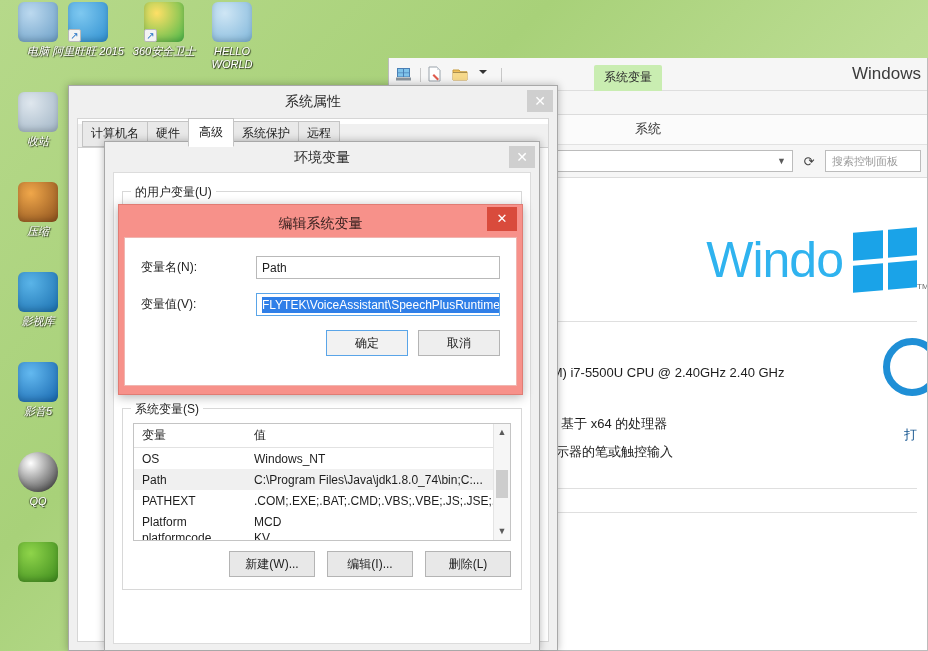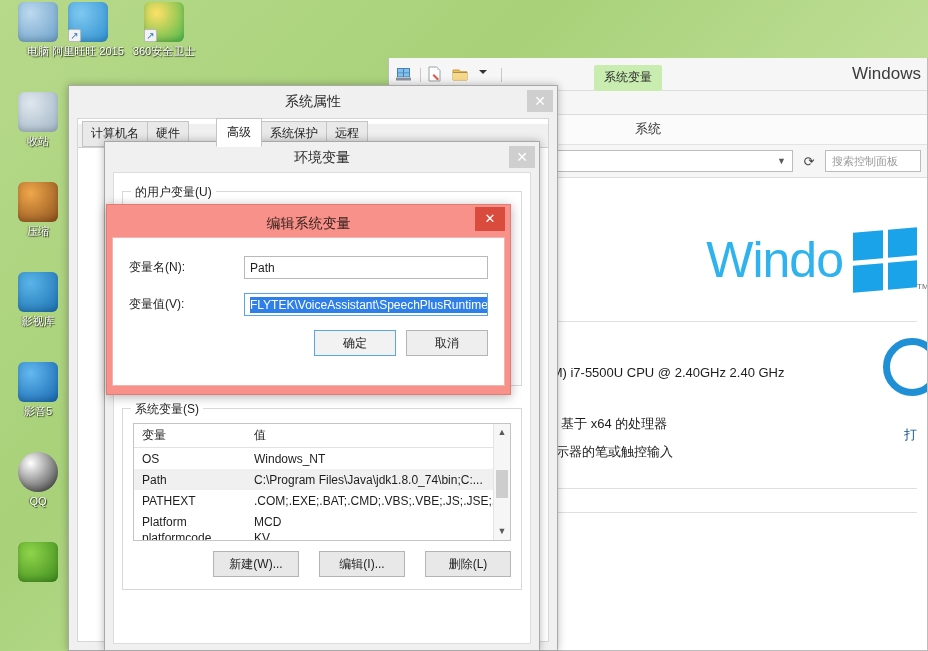--- a/index.html
+++ b/index.html
@@ -23,21 +23,21 @@
     font-size: 11px;
     line-height: 13px;
     text-shadow: 1px 1px 1px rgba(0,0,0,.75), -1px 0 1px rgba(0,0,0,.45);
   }
   .desk-icon .glyph {
     width: 40px; height: 40px;
     margin: 0 auto 3px auto;
     position: relative;
     border-radius: 6px;
   }
-  .desk-icon .lbl { display: block; word-wrap: break-word; }
+  .desk-icon .lbl { display: block; word-wrap: break-word; font-style: italic; }
   .shortcut-arrow {
     position: absolute; left: 0; bottom: 0;
     width: 13px; height: 13px;
     background: #f3f3f3;
     border: 1px solid #b9b9b9;
     border-radius: 2px;
     color: #1d6fc4;
     font-size: 10px; line-height: 11px;
     text-shadow: none;
   }
@@ -226,21 +226,21 @@
     font-size: 12px; color: #222;
     padding: 3px 8px 4px 8px;
     border: 1px solid #c4c4c4;
     background: #e9e9e9;
     margin-right: -1px;
   }
   .ptab.active {
     background: #ffffff;
     border-bottom-color: #ffffff;
     padding: 5px 10px 5px 10px;
-    position: relative; z-index: 2; margin-left: 28px;
+    position: relative; z-index: 2;
   }
 
   
   #envdlg {
     position: absolute; left: 104px; top: 141px;
     width: 436px; height: 510px;
     background: #f0f0f0;
     border: 1px solid #a8a8a8;
     box-shadow: 0 0 8px rgba(0,0,0,.28);
   }
@@ -283,32 +283,32 @@
     background: #f6f6f6; border-left: 1px solid #e4e4e4;
   }
   .vt-scroll .arr {
     height: 17px; text-align: center; font-size: 9px; color: #5a5a5a; line-height: 17px;
   }
   .vt-scroll .arr.bot { position: absolute; bottom: 0; left: 0; right: 0; }
   .vt-scroll .thumb {
     position: absolute; left: 2px; right: 2px; top: 46px; height: 28px;
     background: #cdcdcd;
   }
-  .dlg-btnrow { display: flex; justify-content: flex-end; gap: 20px; margin-top: 10px; }
+  .dlg-btnrow { display: flex; justify-content: flex-end; gap: 12px; margin-top: 10px; }
   .dlg-btn {
     min-width: 86px; height: 26px;
     background: #e8e8e8;
     border: 1px solid #b4b4b4;
     font-size: 12px; color: #1d1d1d;
     display: flex; align-items: center; justify-content: center;
   }
 
   
   #editdlg {
-    position: absolute; left: 106px; top: 204px;
+    position: absolute; left: 118px; top: 204px;
     width: 405px; height: 191px;
     background: #f7918a;
     border: 1px solid #e07c74;
     box-shadow: 0 2px 10px rgba(0,0,0,.3);
     padding: 5px;
   }
   #editdlg-title {
     height: 27px; position: relative;
   }
   #editdlg-title .t {
@@ -365,20 +365,24 @@
       <div class="glyph" style="background: radial-gradient(circle at 32% 28%, rgb(126, 200, 240), rgb(46, 143, 208)); box-shadow: rgba(0, 0, 0, 0.15) 0px -3px 5px inset;">
         <span class="shortcut-arrow">↗</span>
       </div>
       <span class="lbl">阿里旺旺 2015</span>
     </div>
     <div class="desk-icon" style="left: 128px; top: 2px;">
       <div class="glyph" style="background: radial-gradient(circle at 32% 28%, rgb(255, 224, 102), rgb(70, 184, 74)); box-shadow: rgba(0, 0, 0, 0.15) 0px -3px 5px inset;">
         <span class="shortcut-arrow">↗</span>
       </div>
       <span class="lbl">360安全卫士</span>
+    </div>
+    <div class="desk-icon" style="left: 196px; top: 2px;">
+      <div class="glyph" style="background: radial-gradient(circle at 32% 28%, rgb(207, 230, 245), rgb(127, 182, 218)); box-shadow: rgba(0, 0, 0, 0.15) 0px -3px 5px inset;"></div>
+      <span class="lbl">HELLO WORLD</span>
     </div>
     <div class="desk-icon" style="left: 2px; top: 92px;">
       <div class="glyph" style="background: radial-gradient(circle at 32% 28%, rgb(223, 231, 238), rgb(159, 179, 196)); box-shadow: rgba(0, 0, 0, 0.15) 0px -3px 5px inset;"></div>
       <span class="lbl">收站</span>
     </div>
     <div class="desk-icon" style="left: 52px; top: 92px;">
       <div class="glyph" style="background: radial-gradient(circle at 32% 28%, rgb(255, 211, 77), rgb(240, 160, 30)); box-shadow: rgba(0, 0, 0, 0.15) 0px -3px 5px inset; border-radius: 50%;">
         <span class="shortcut-arrow">↗</span>
       </div>
       <span class="lbl">QQ</span>

